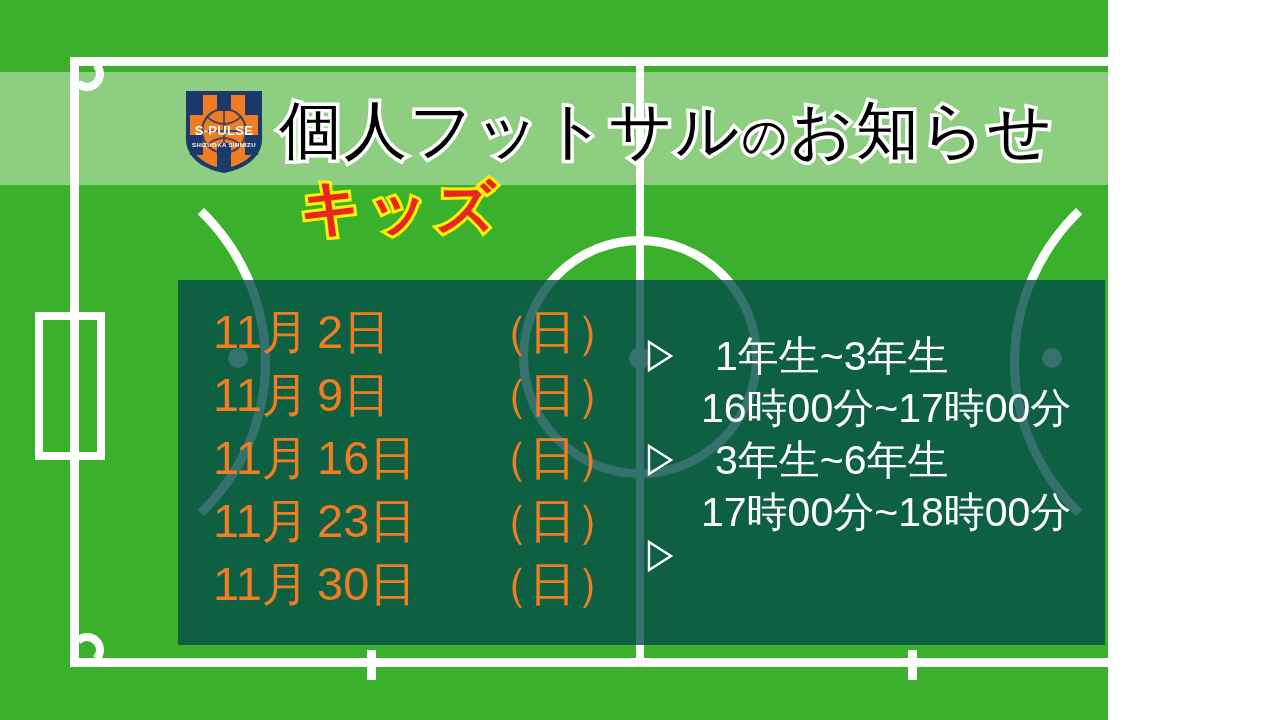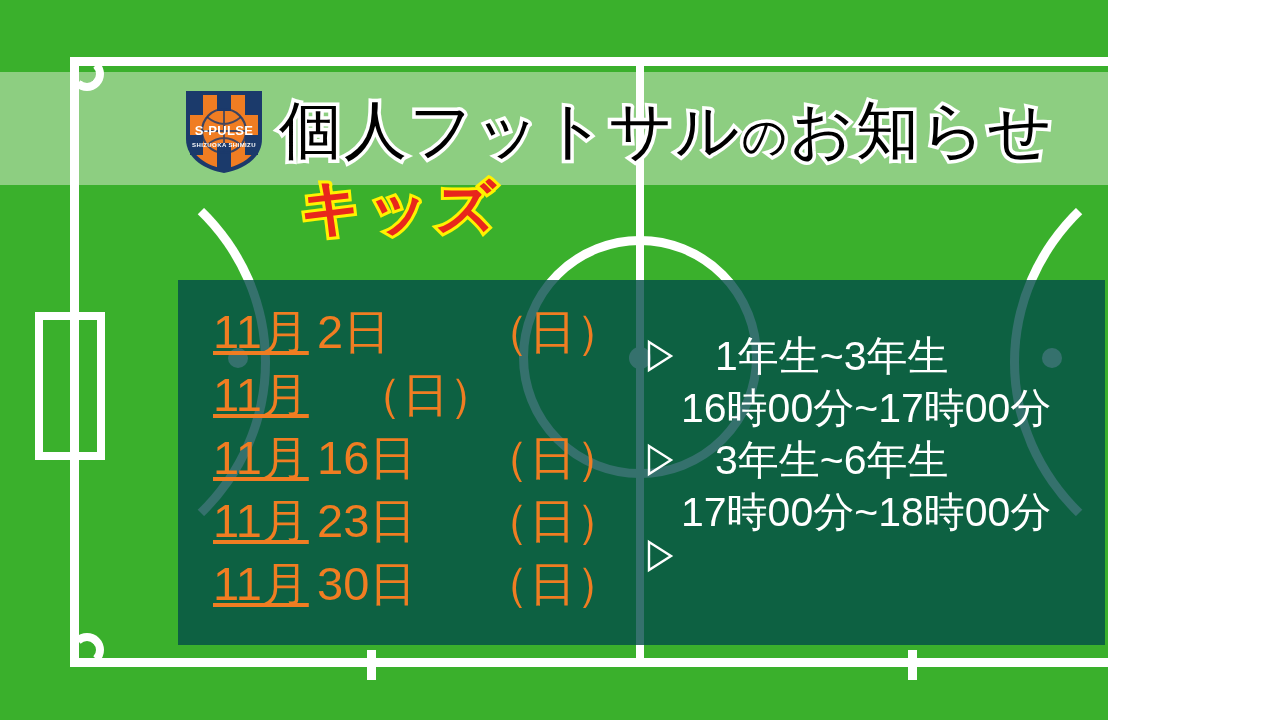--- a/index.html
+++ b/index.html
@@ -105,36 +105,36 @@
   }
 
   
   #dates{
     position:absolute;left:213px;top:300px;width:410px;
     color:#f07d22;
     font-size:47px;line-height:63px;font-weight:normal;
     white-space:nowrap;
   }
   .date-row{display:flex;align-items:baseline;}
-  .d-month{width:118px;text-decoration:underline;}
+  .d-month{width:118px;}
   .d-day{width:160px;text-align:left;}
   .d-dow{margin-left:24px;}
 
   
   #info{
     position:absolute;left:645px;top:330px;width:460px;
     color:#ffffff;font-size:41px;line-height:52px;
     white-space:nowrap;
   }
   .info-head{display:flex;align-items:center;gap:34px;}
   .tri-outline{
     flex:0 0 auto;margin-right:6px;
     width:30px;height:36px;
   }
-  .info-sub{padding-left:36px;}
+  .info-sub{padding-left:56px;}
 </style>
 </head>
 <body>
 
 <div id="poster">
 
   <div>
     <div class="band"></div>
 
     <div class="line tl-top"></div>
@@ -190,20 +190,21 @@
   <div id="subtitle">キッズ</div>
 
   <div id="dates">
       <div class="date-row">
         <span class="d-month">11月</span>
         <span class="d-day">2日</span>
         <span class="d-dow">（日）</span>
       </div>
       <div class="date-row">
         <span class="d-month">11月</span>
+        <span class="d-day">9日</span>
         <span class="d-dow">（日）</span>
       </div>
       <div class="date-row">
         <span class="d-month">11月</span>
         <span class="d-day">16日</span>
         <span class="d-dow">（日）</span>
       </div>
       <div class="date-row">
         <span class="d-month">11月</span>
         <span class="d-day">23日</span>

